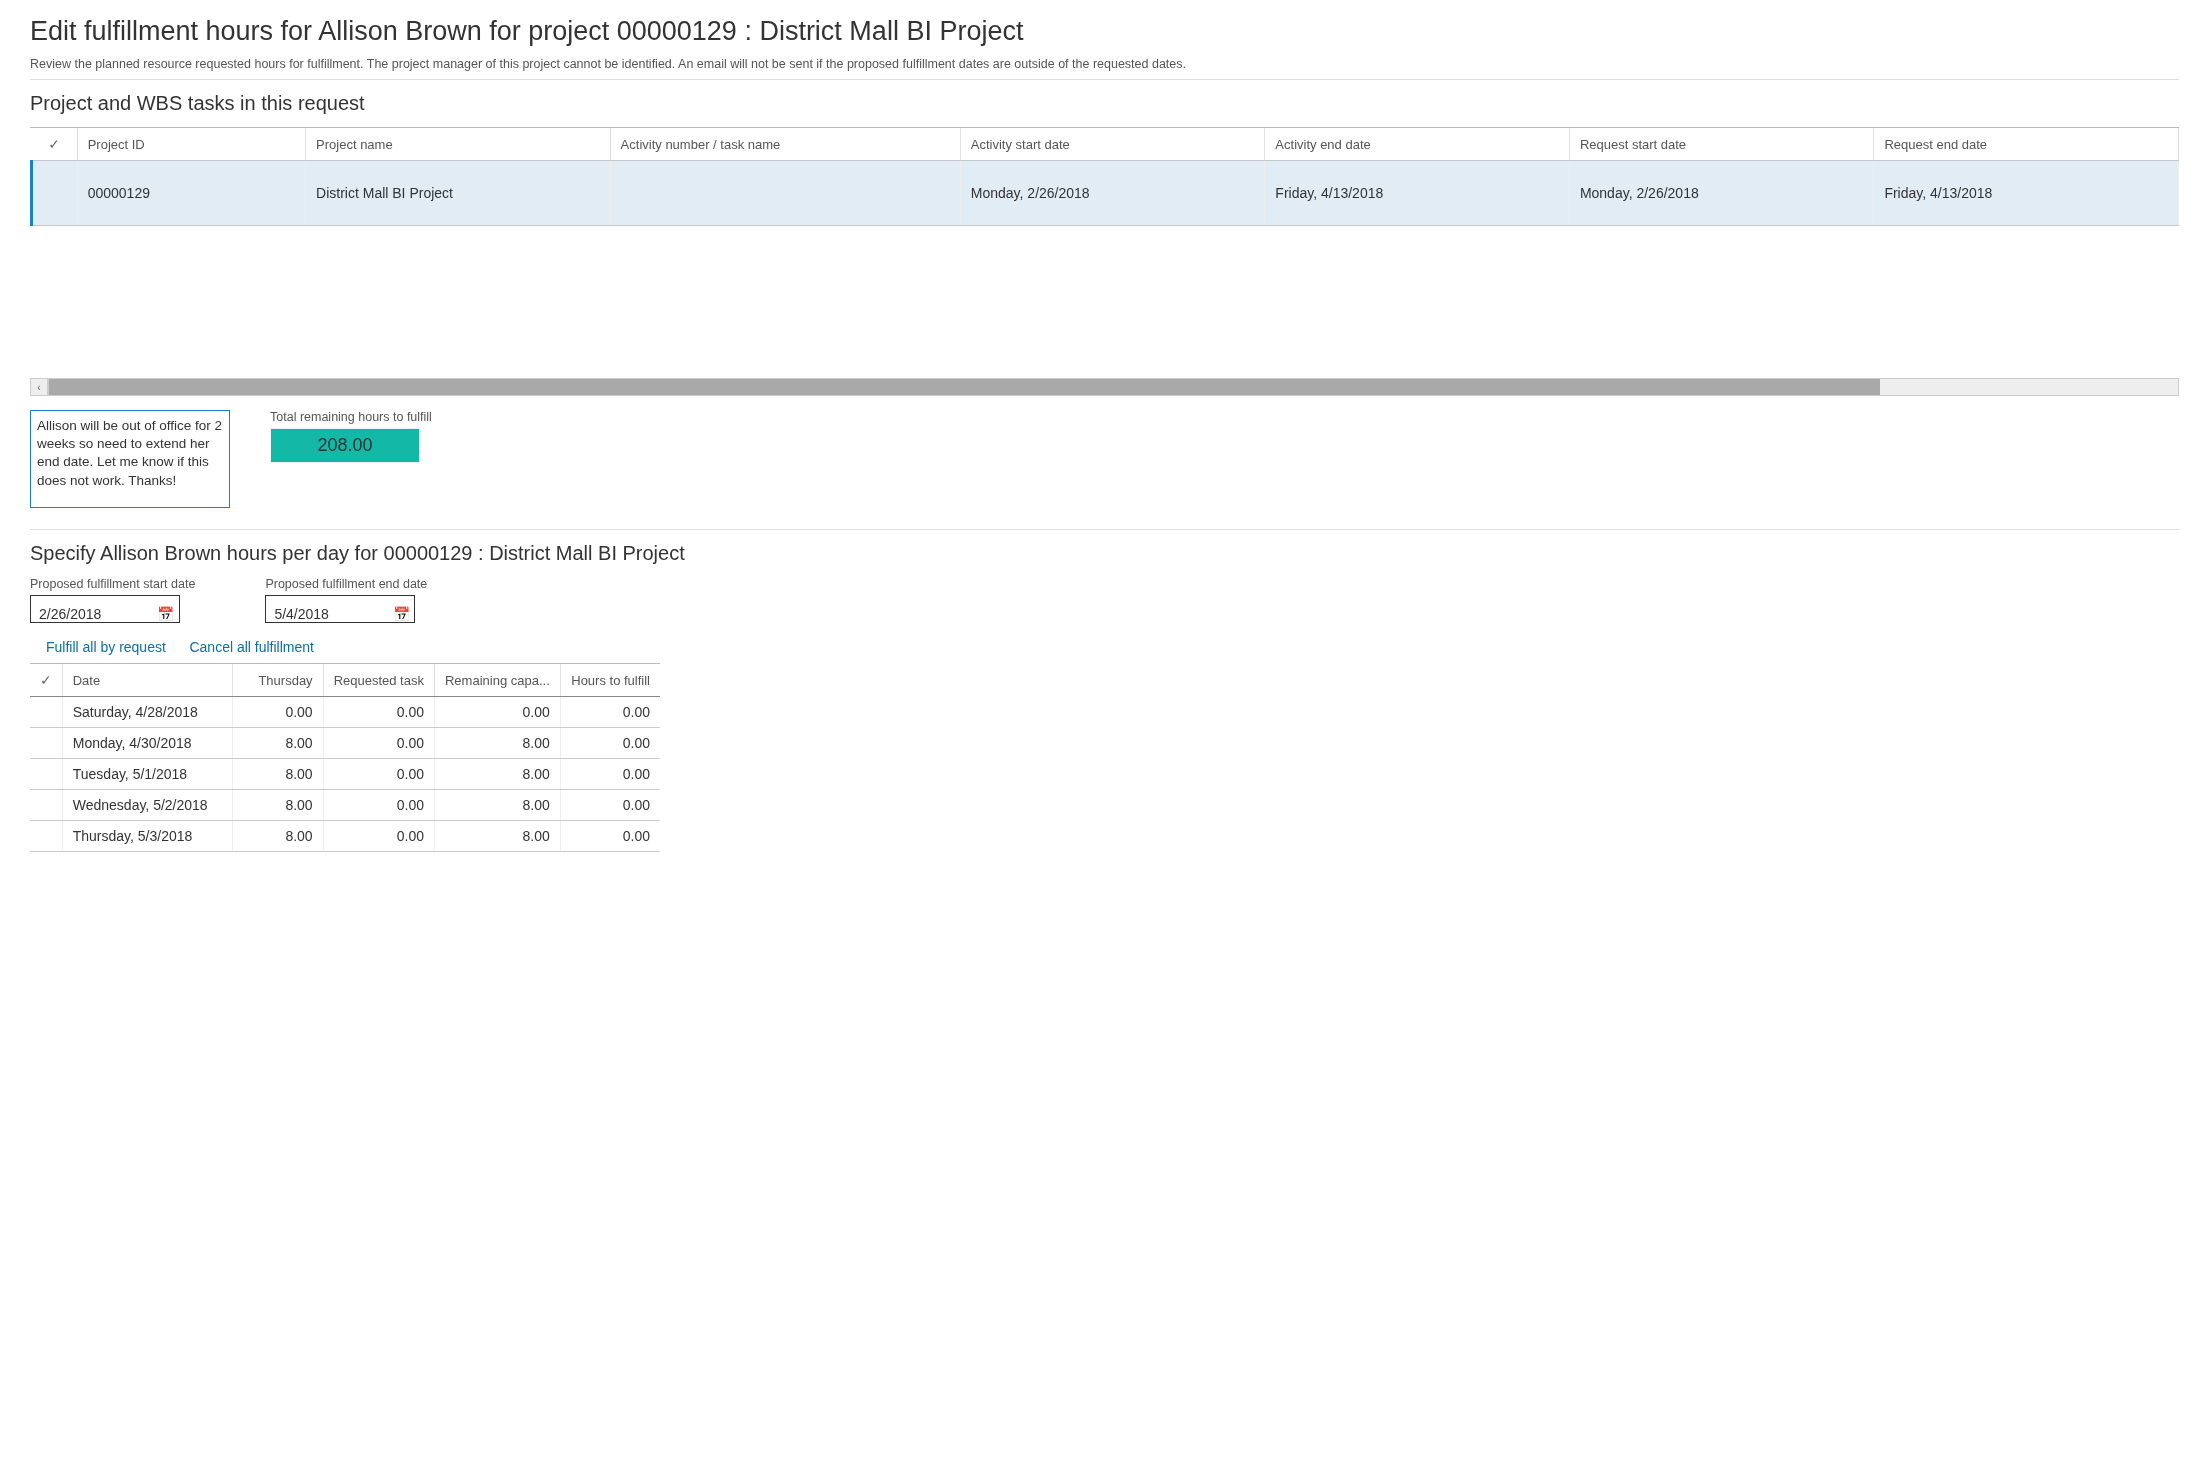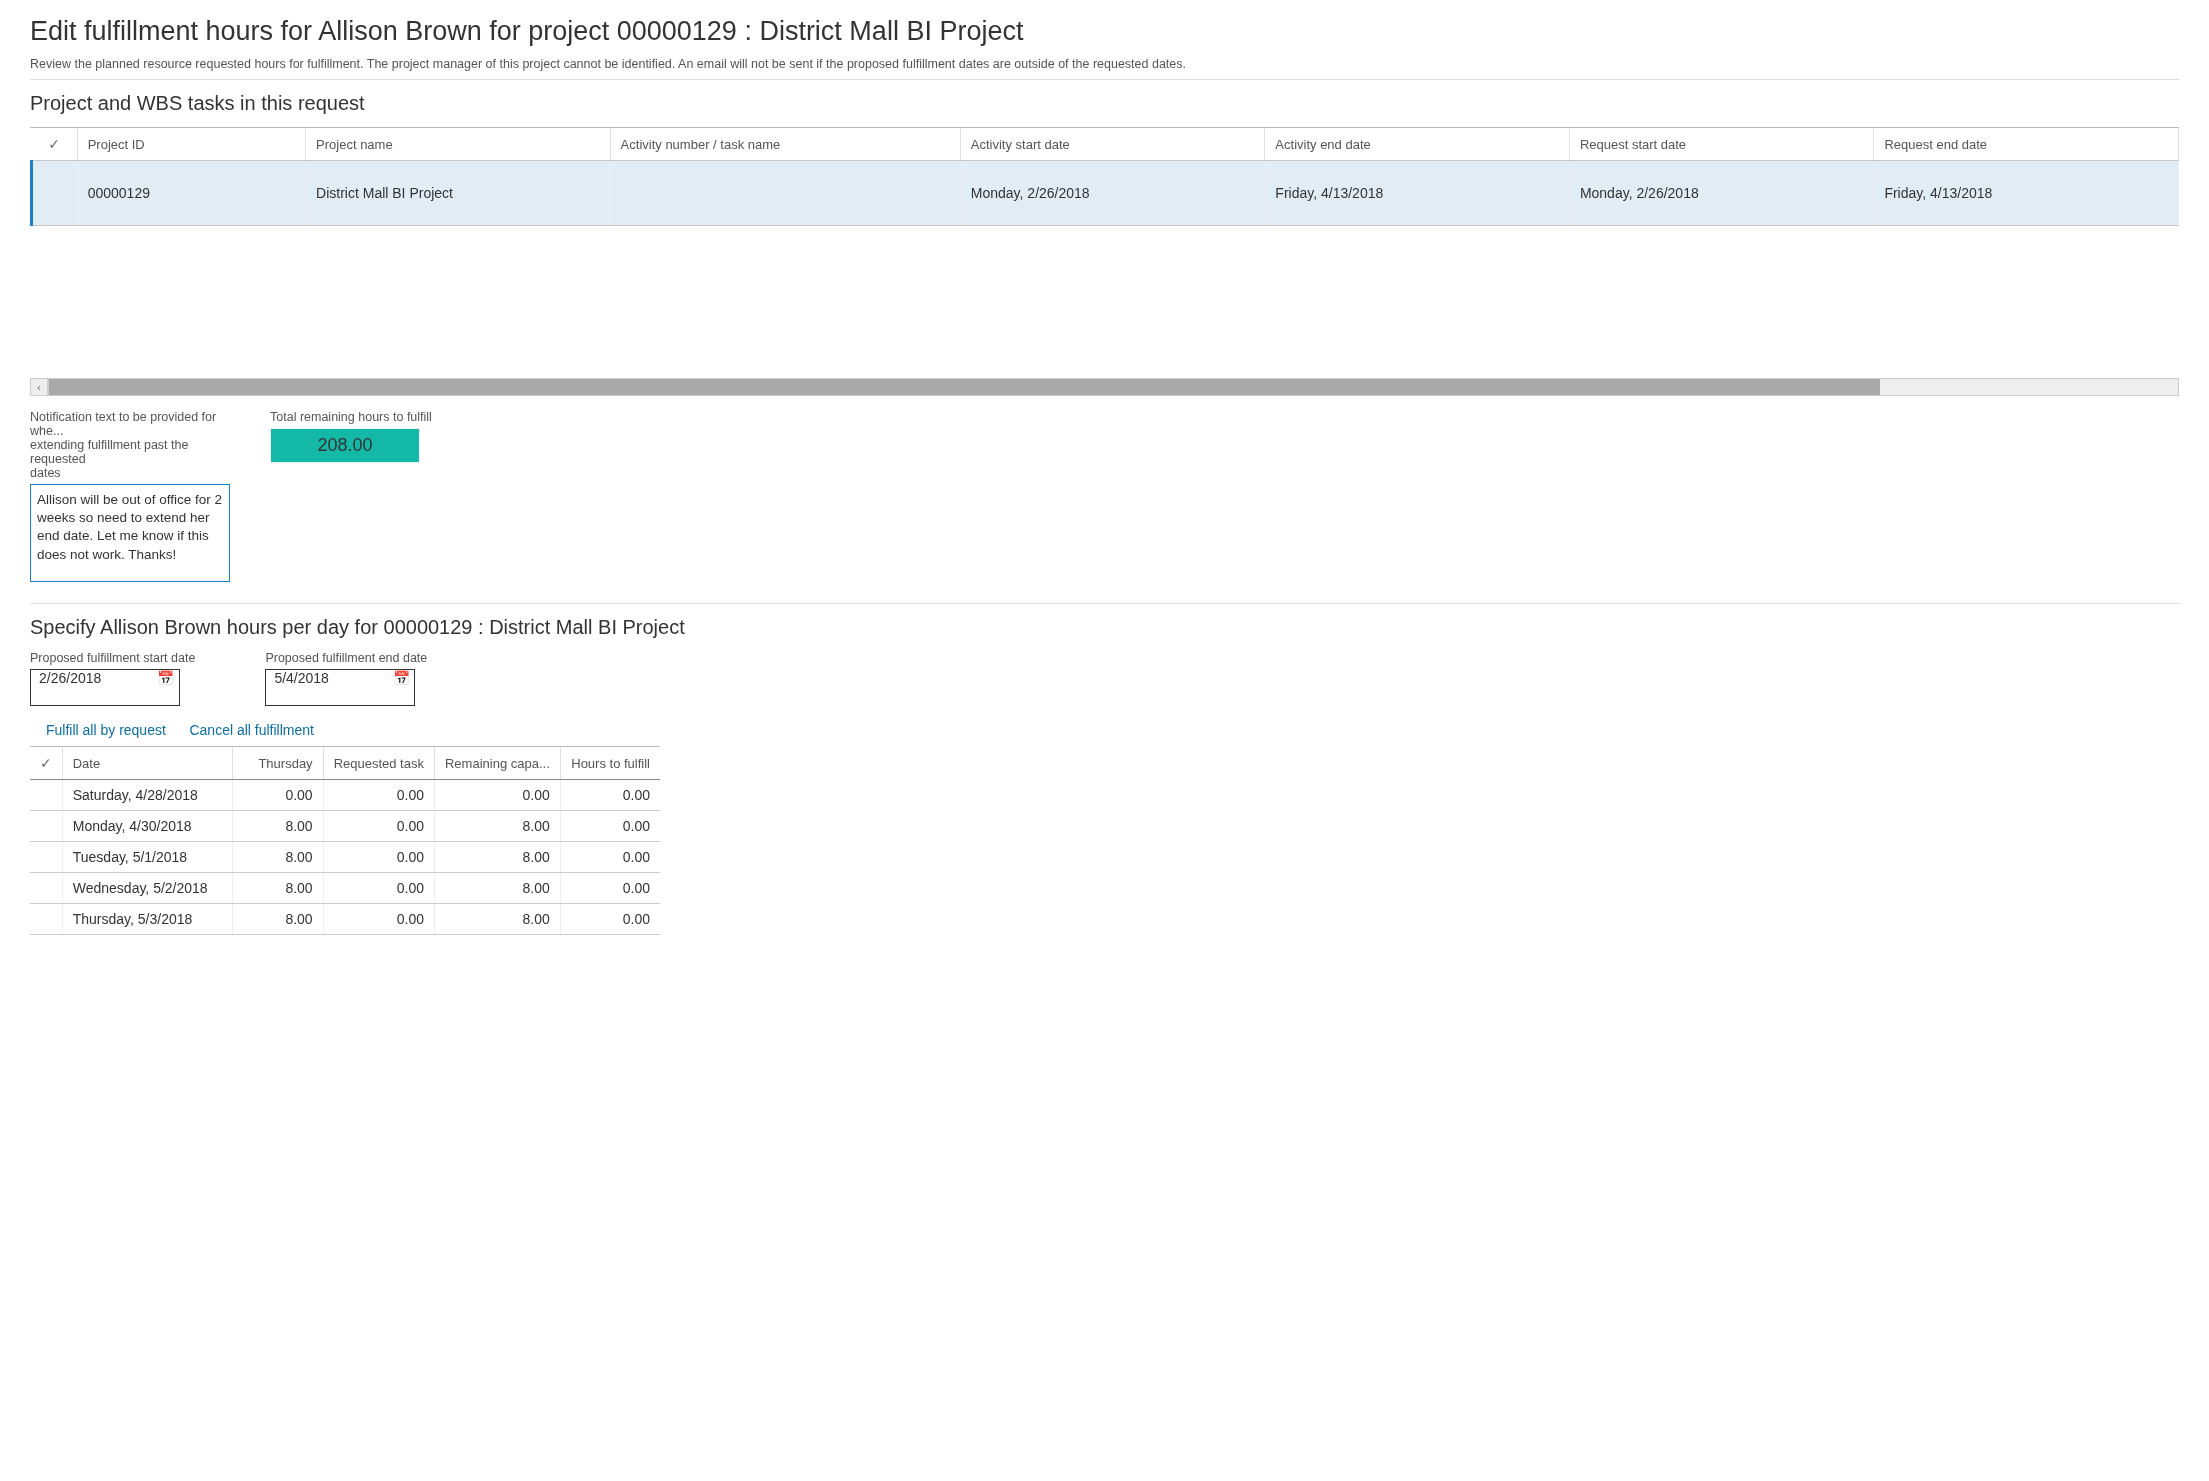--- a/index.html
+++ b/index.html
@@ -151,24 +151,24 @@
   }
 
   
   .date-row {
     display:flex;
     gap: 70px;
     margin: 8px 0 10px 0;
   }
   .date-input {
     display:flex;
-    align-items:flex-start;
+    align-items:flex-end;
     border: 1px solid #333;
     width: 150px;
-    height: 37px;
+    height: 28px;
     padding: 0 4px 0 8px;
     justify-content: space-between;
   }
   .date-input span { font-size: 14px; color:#333; }
   .cal-icon { font-size: 13px; color:#666; }
 
   .link-bar {
     padding: 6px 0 8px 16px;
   }
   .link-bar a {
@@ -260,25 +260,20 @@
     <div class="hscroll-bar">
       <div class="hscroll-btn">‹</div>
       <div class="hscroll-track">
           <div class="hscroll-thumb"></div>
         </div>
     </div>
   </div>
 
   <div class="form-row">
     <div class="form-field">
-      <div class="form-label">
-        <span>Notification text to be provided for whe...</span><br>
-        <span>extending fulfillment past the requested</span><br>
-        <span>dates</span>
-      </div>
       <textarea class="notif" style="">Allison will be out of office for 2 weeks so need to extend her end date. Let me know if this does not work. Thanks!</textarea>
     </div>
     <div class="form-field">
       <div class="form-label">Total remaining hours to fulfill</div>
       <div class="readonly-box">208.00</div>
     </div>
   </div>
 
   <hr class="divider" style="margin-top:18px">
 

